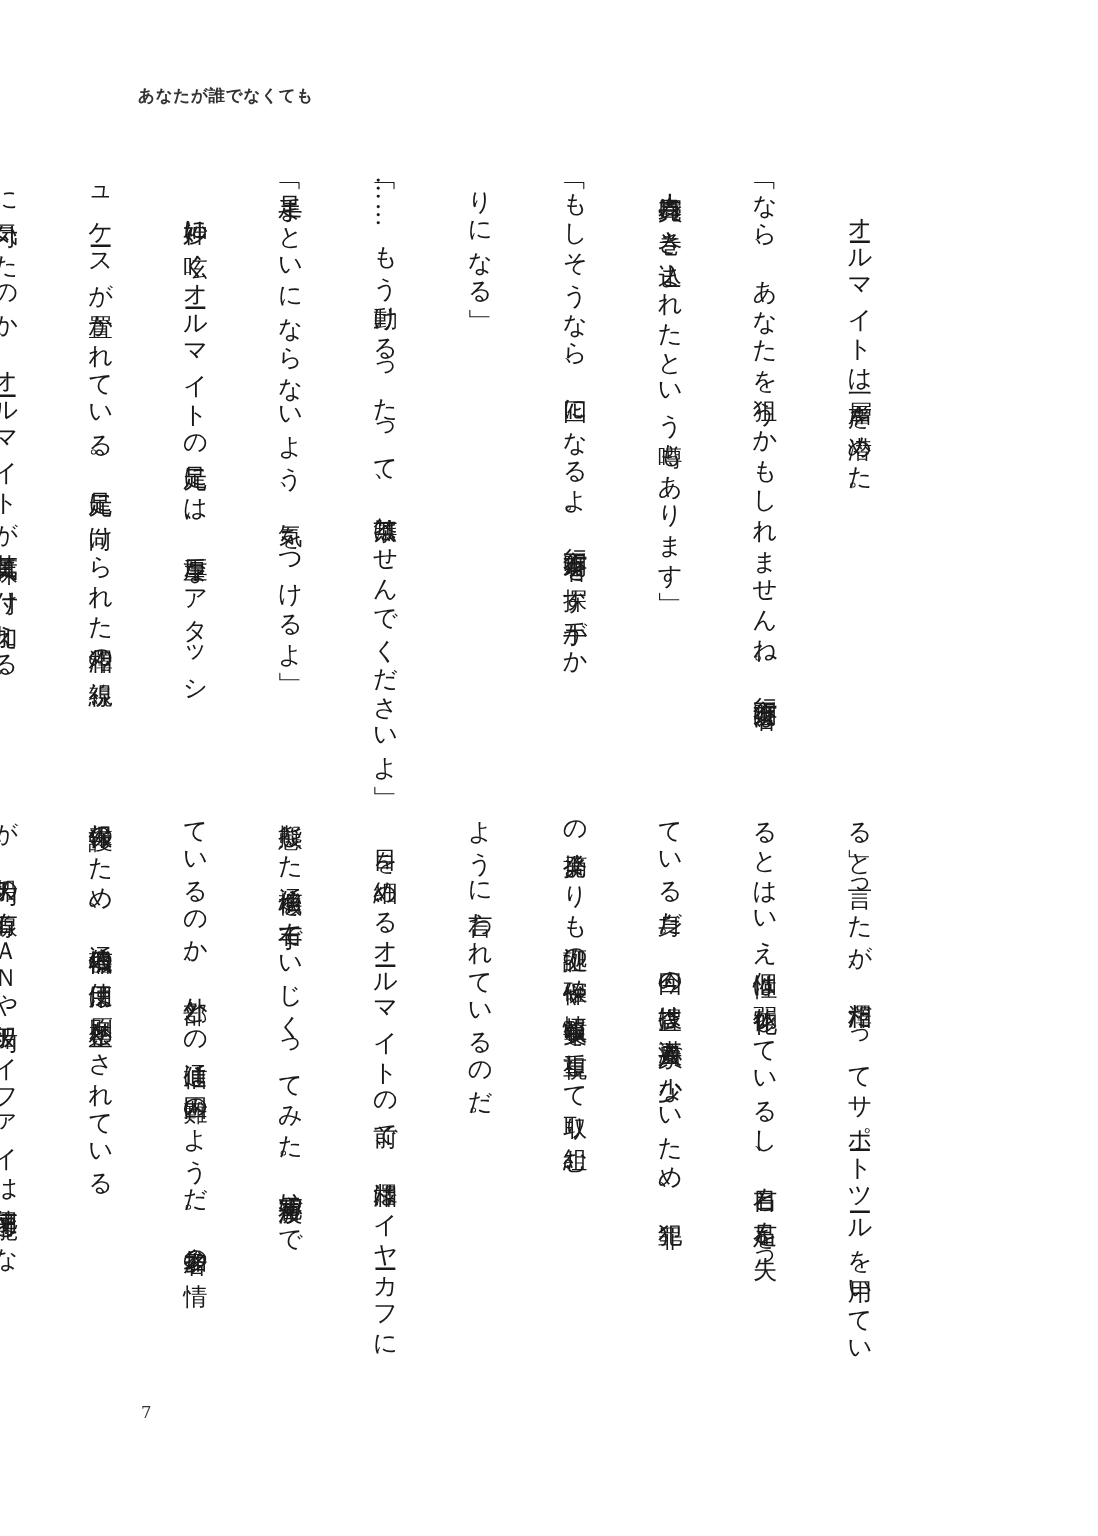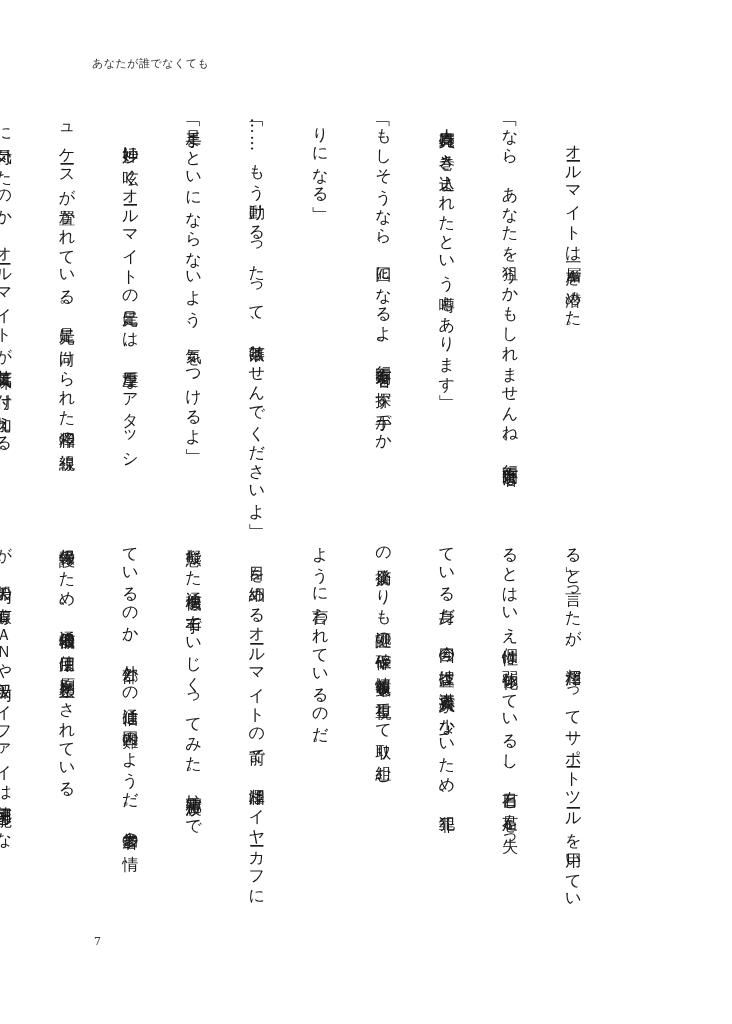--- a/index.html
+++ b/index.html
@@ -1,19 +1,19 @@
 <!DOCTYPE html>
 <html><head>
 <meta charset="utf-8">
 <style>
   html, body { margin: 0; padding: 0; background: #ffffff; }
   body { width: 732px; height: 1024px; position: relative; overflow: hidden;
          font-family: "DejaVu Serif", "Liberation Serif", serif; color: #1a1a1a; }
   .running-head { position: absolute; left: 92px; top: 56px; font-size: 11px; color: #333;
-                  letter-spacing: 0.5px; }
+                  letter-spacing: 0.5px; font-weight: bold; }
   .page-number { position: absolute; left: 94px; top: 935px; font-size: 11px; color: #333; }
   .block { position: absolute; writing-mode: vertical-rl; font-size: 16.2px;
            line-height: 21.1px; letter-spacing: 1.4px; white-space: pre; }
   .block-top { right: 106px; top: 116px; height: 378px; }
   .block-bottom { right: 106px; top: 536px; height: 378px; }
   .line { display: block; }
 </style>
 </head>
 <body>
 

